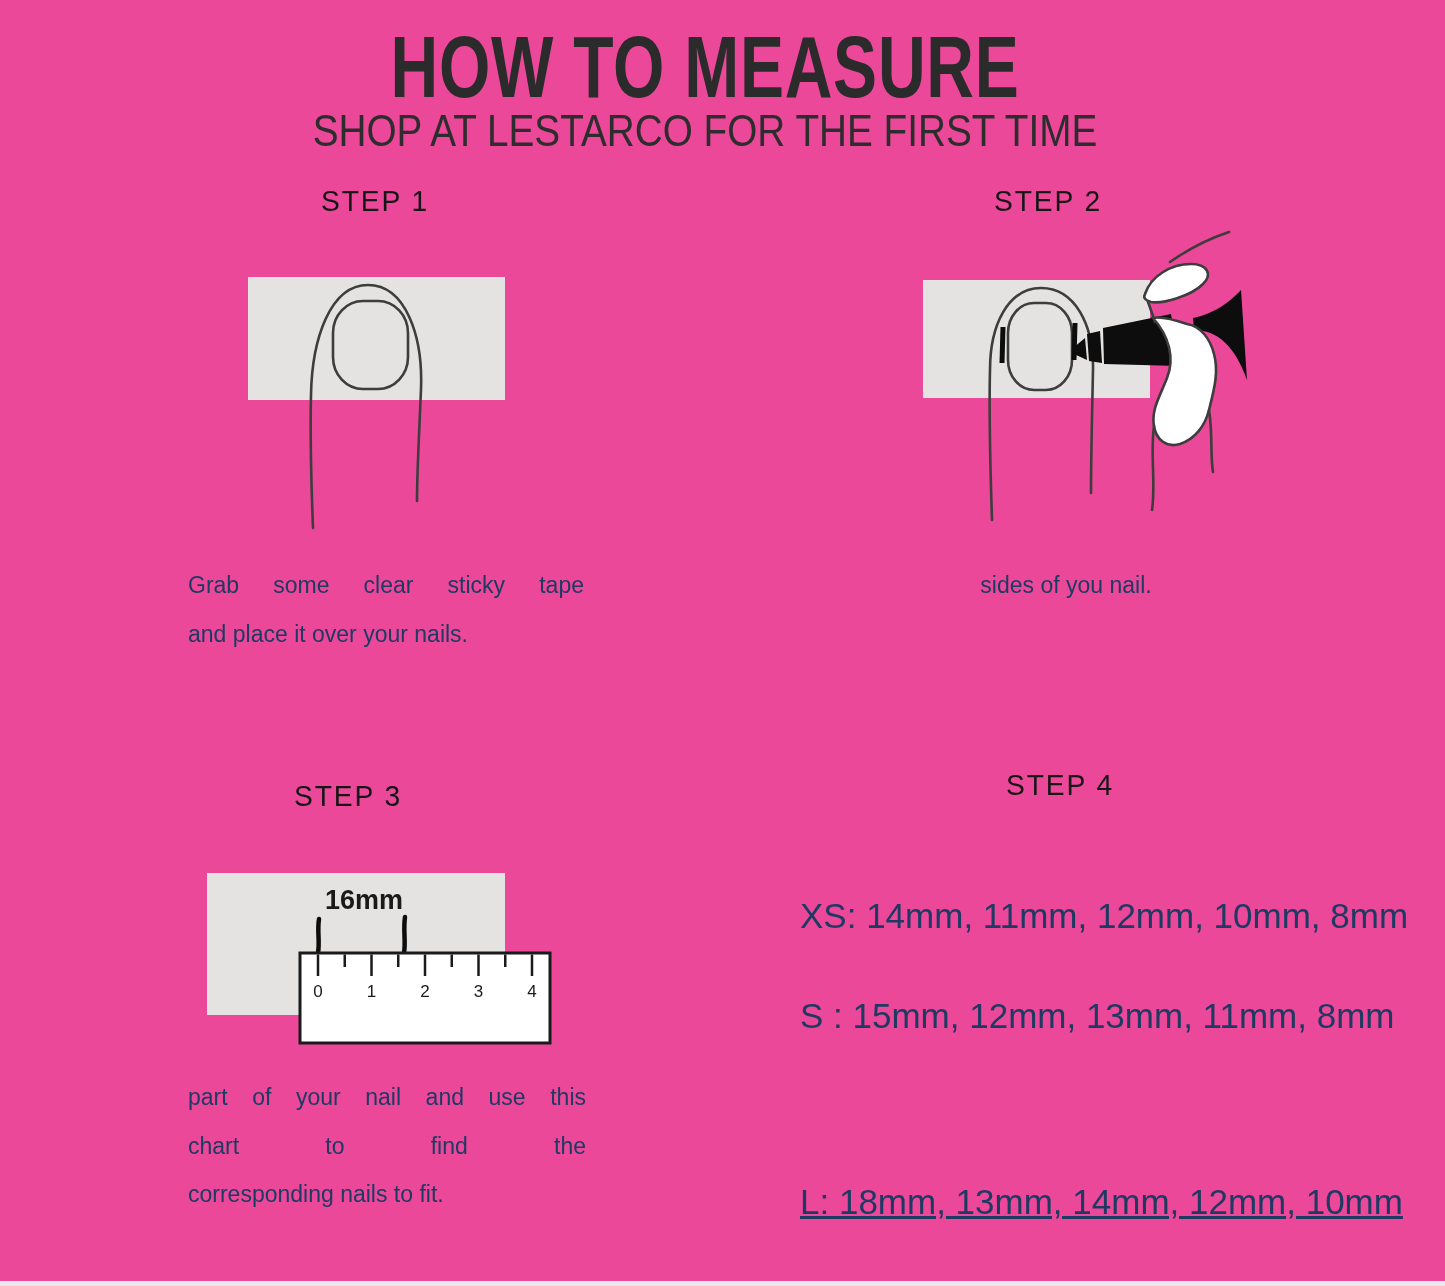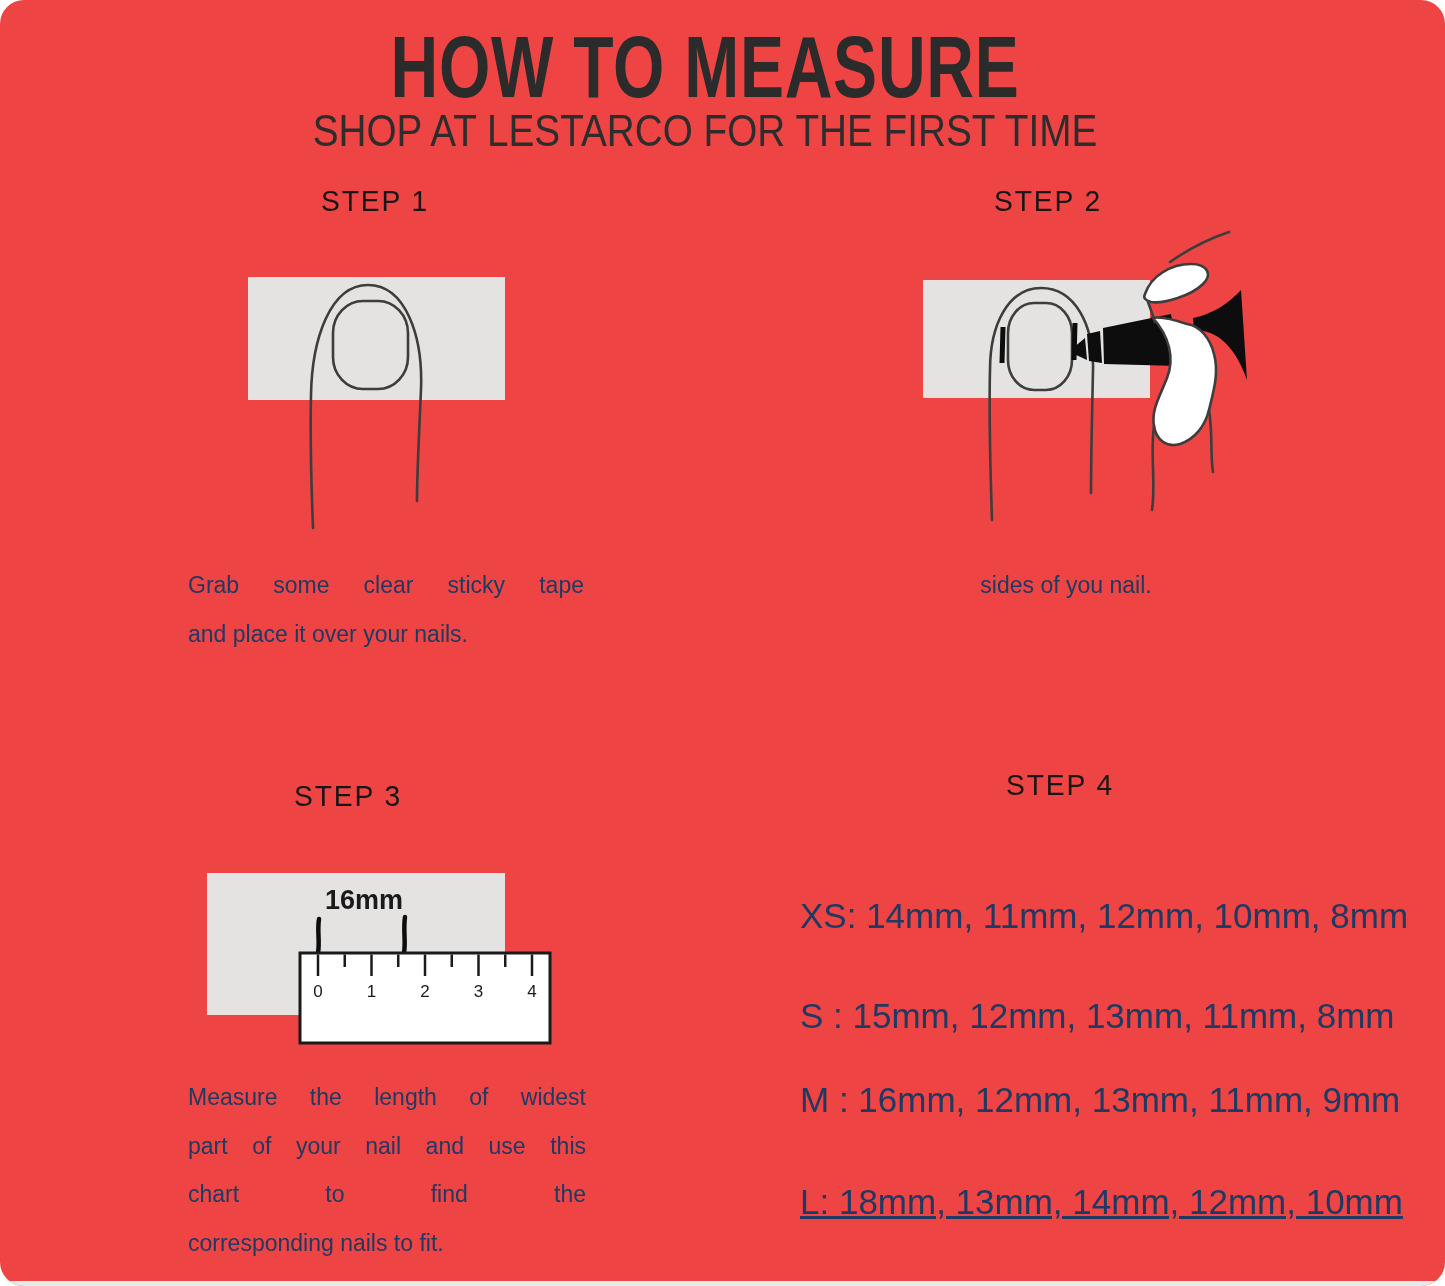--- a/index.html
+++ b/index.html
@@ -1,18 +1,18 @@
 <!DOCTYPE html>
 <html><head>
 <meta charset="utf-8">
 <style>
   html,body { margin:0; padding:0; background:#ffffff; }
   .page {
-    position:relative; width:1445px; height:1286px; background:#ef4444;
-    overflow:hidden; font-family:"Liberation Sans", sans-serif;border-radius:24px;
+    position:relative; width:1445px; height:1286px; background:#ec4899;
+    overflow:hidden; font-family:"Liberation Sans", sans-serif;
   }
   .title {
     position:absolute; top:22px; left:0; width:1410px; text-align:center;
     font-size:88px; line-height:90px; font-weight:700; color:#2b2b2b;
     letter-spacing:1px; transform:scaleX(.75); transform-origin:50% 50%;
     white-space:nowrap;
   }
   .subtitle {
     position:absolute; top:108px; left:0; width:1410px; text-align:center;
     font-size:44px; line-height:46px; font-weight:400; color:#2d2d2d;
@@ -123,28 +123,26 @@
       <g font-size="17" fill="#1a1a1a" text-anchor="middle">
         <text x="111" y="124">0</text>
         <text x="164.5" y="124">1</text>
         <text x="218" y="124">2</text>
         <text x="271.5" y="124">3</text>
         <text x="325" y="124">4</text>
       </g>
     </g>
   </svg>
   <div id="step3-caption" class="caption">
-    <span class="cap-line just">Measure the length of widest</span>
     <span class="cap-line just">part of your nail and use this</span>
     <span class="cap-line just">chart to find the</span>
     <span class="cap-line">corresponding nails to fit.</span>
   </div>
 
   <div id="step4-label" class="step-label">STEP 4</div>
   <div id="step4-lines">
     <div id="size-line-0" class="size-line">XS: 14mm, 11mm, 12mm, 10mm, 8mm</div>
     <div id="size-line-1" class="size-line">S : 15mm, 12mm, 13mm, 11mm, 8mm</div>
-    <div id="size-line-2" class="size-line">M : 16mm, 12mm, 13mm, 11mm, 9mm</div>
     <div id="size-line-3" class="size-line">L: 18mm, 13mm, 14mm, 12mm, 10mm</div>
   </div>
 
   <div class="bottom-bar"></div>
 </div>
 
 </body></html>

